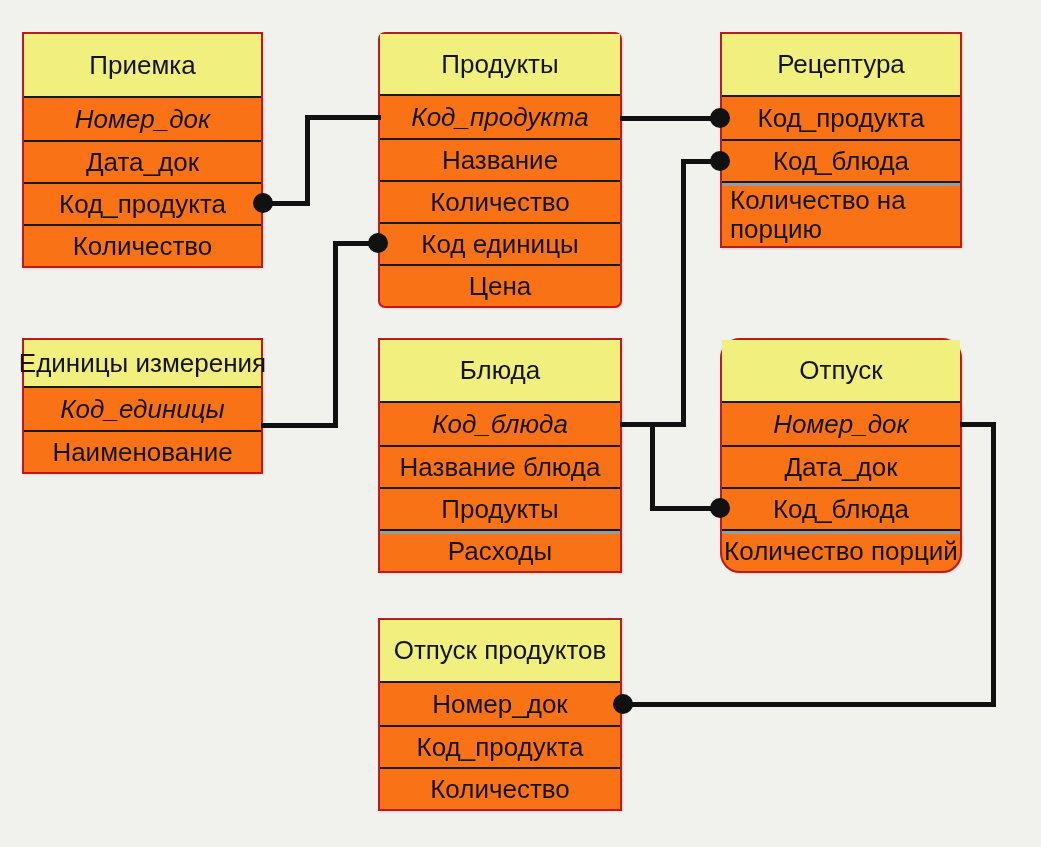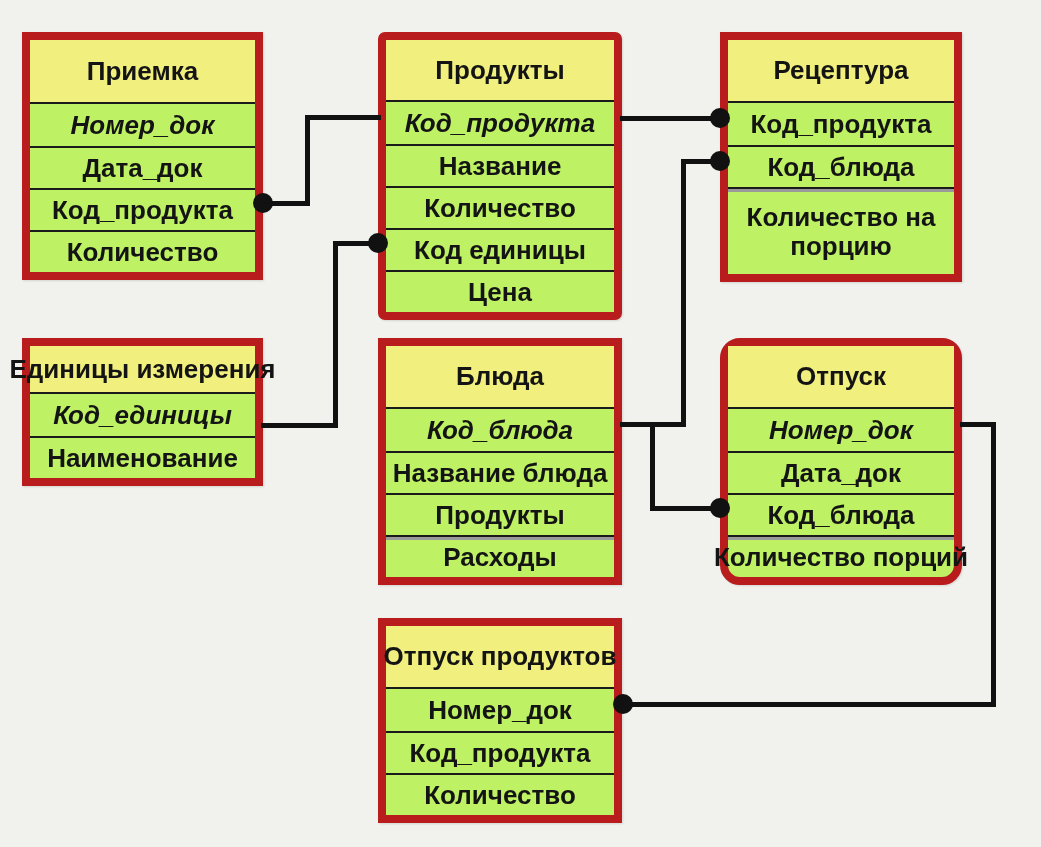--- a/index.html
+++ b/index.html
@@ -15,24 +15,23 @@
   }
   .canvas {
     position: absolute;
     left: 0; top: 0;
     width: 1041px;
     height: 847px;
   }
   .tbl {
     position: absolute;
     box-sizing: border-box;
-    border: 8px solid #b91c1c;
-    background: #bef264;
+    border: 2px solid #b91c1c;
+    background: #f97316;
     box-shadow: 1px 1px 2px rgba(0,0,0,0.12);
-    font-weight: bold;
   }
   .tbl-head {
     box-sizing: border-box;
     background: #f1ef7e;
     border-bottom: 2px solid #1a1a1a;
     display: flex;
     align-items: center;
     justify-content: center;
     font-size: 26px;
     color: #141414;
@@ -53,23 +52,23 @@
   }
   .tbl-row.it {
     font-style: italic;
   }
   .tbl-row.gray-top {
     box-shadow: inset 0 3px 0 #9a9a9a;
   }
   .tbl-row.tall {
     height: auto;
     min-height: 56px;
-    padding: 14px 8px;
+    padding: 3px 8px;
     white-space: normal;
-    text-align: center;
+    text-align: left;
     line-height: 1.1;
   }
   .seg {
     position: absolute;
     background: #111;
   }
   .dot {
     position: absolute;
     width: 20px;
     height: 20px;

